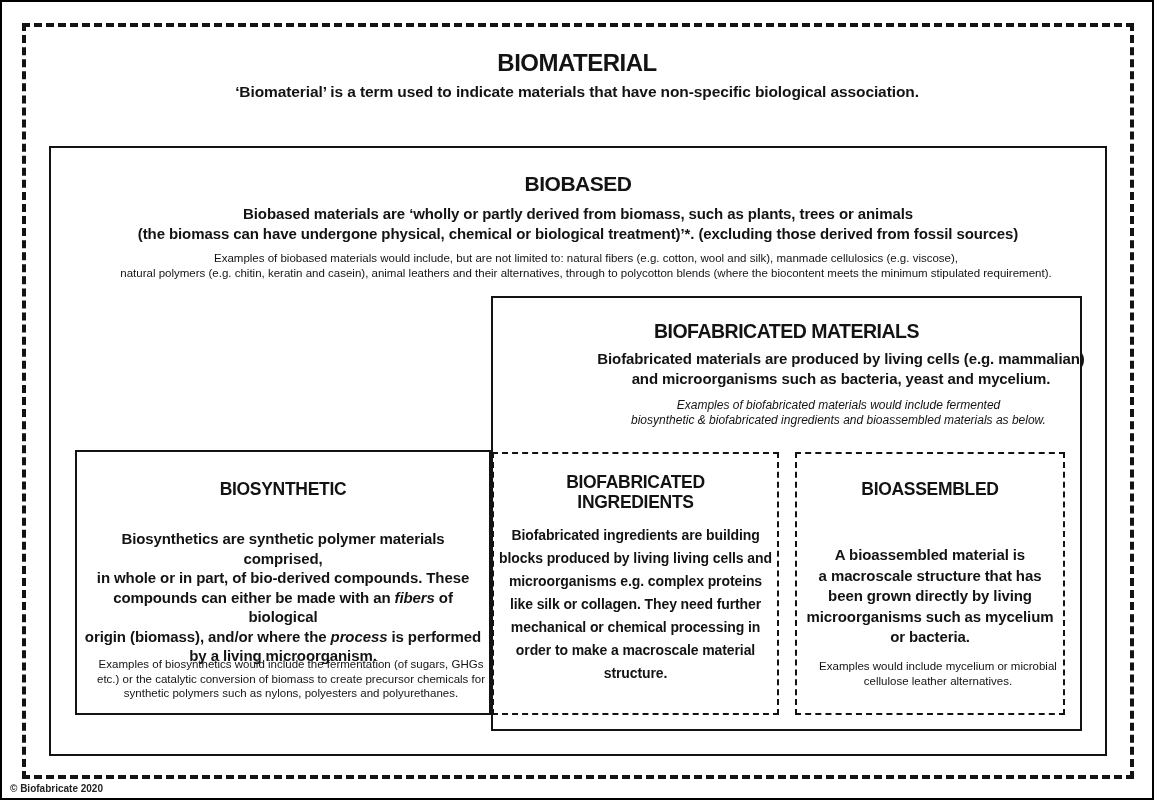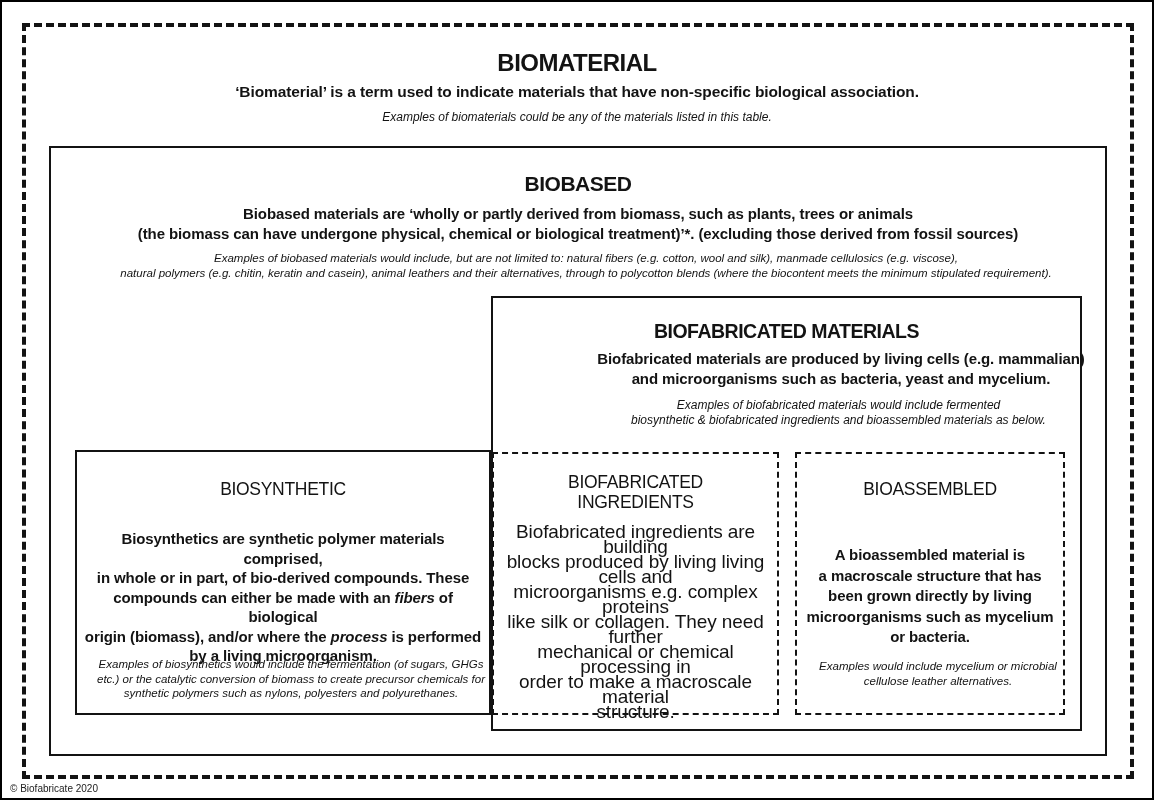--- a/index.html
+++ b/index.html
@@ -9,38 +9,37 @@
     font-family:"Liberation Sans",sans-serif;color:#131313;
   }
   .abs{position:absolute;box-sizing:border-box;}
   .box-dashed-outer{border:4px dashed #131313;}
   .box-solid{border:2.5px solid #131313;background:transparent;}
   .box-dashed{border:2px dashed #131313;}
   .txt{position:absolute;box-sizing:border-box;text-align:center;white-space:pre-line;}
   .h1{font-size:24px;font-weight:700;letter-spacing:-0.5px;}
   .h2{font-size:21px;font-weight:700;letter-spacing:-0.5px;}
   .h3{font-size:19.5px;font-weight:700;letter-spacing:-0.5px;}
-  .h4{font-size:17.5px;font-weight:400;letter-spacing:-0.3px;line-height:20px;}
+  .h4{font-size:17.5px;font-weight:700;letter-spacing:-0.3px;line-height:20px;}
   .body-lg{font-size:15px;font-weight:700;line-height:19.5px;letter-spacing:-0.1px;}
   .body-md{font-size:15px;font-weight:700;line-height:19.5px;letter-spacing:-0.1px;}
-  .body-sm{font-size:19px;font-weight:400;line-height:15px;letter-spacing:-0.1px;}
-  .ex{font-style:italic;font-size:11.5px;font-weight:400;line-height:14.5px;padding-left:16px;}
+  .body-sm{font-size:14px;font-weight:700;line-height:23px;letter-spacing:-0.1px;}
+  .ex{font-size:11.5px;font-weight:400;line-height:14.5px;padding-left:16px;}
   .ex-md{font-style:italic;font-size:12px;font-weight:400;line-height:15px;}
-  .copyright{font-size:10px;font-weight:400;color:#222;}
+  .copyright{font-size:10px;font-weight:700;color:#222;}
 </style>
 </head>
 <body>
 
 <div id="screen">
 
   <div class="abs box-dashed-outer" style="left:20px;top:21px;width:1112px;height:756px;"></div>
 
   <div class="txt body-lg" style="left:24px;right:24px;top:80px;font-size:15.5px;">‘Biomaterial’ is a term used to indicate materials that have non-specific biological association.</div>
   <div class="txt h1" style="left:24px;right:24px;top:47px;">BIOMATERIAL</div>
-  <div class="txt ex-md" style="left:24px;right:24px;top:108px;">Examples of biomaterials could be any of the materials listed in this table.</div>
 
   <div class="abs box-solid" style="left:47px;top:144px;width:1058px;height:610px;"></div>
 
   <div class="txt h2" style="left:47px;width:1058px;top:170px;">BIOBASED</div>
   <div class="txt body-lg" style="left:47px;width:1058px;top:202px;">Biobased materials are ‘wholly or partly derived from biomass, such as plants, trees or animals
 (the biomass can have undergone physical, chemical or biological treatment)’*. (excluding those derived from fossil sources)</div>
   <div class="txt ex" style="left:47px;width:1058px;top:249px;">Examples of biobased materials would include, but are not limited to: natural fibers (e.g. cotton, wool and silk), manmade cellulosics (e.g. viscose),
 natural polymers (e.g. chitin, keratin and casein), animal leathers and their alternatives, through to polycotton blends (where the biocontent meets the minimum stipulated requirement).</div>
 
   <div class="abs box-solid" style="left:489px;top:294px;width:591px;height:435px;"></div>

